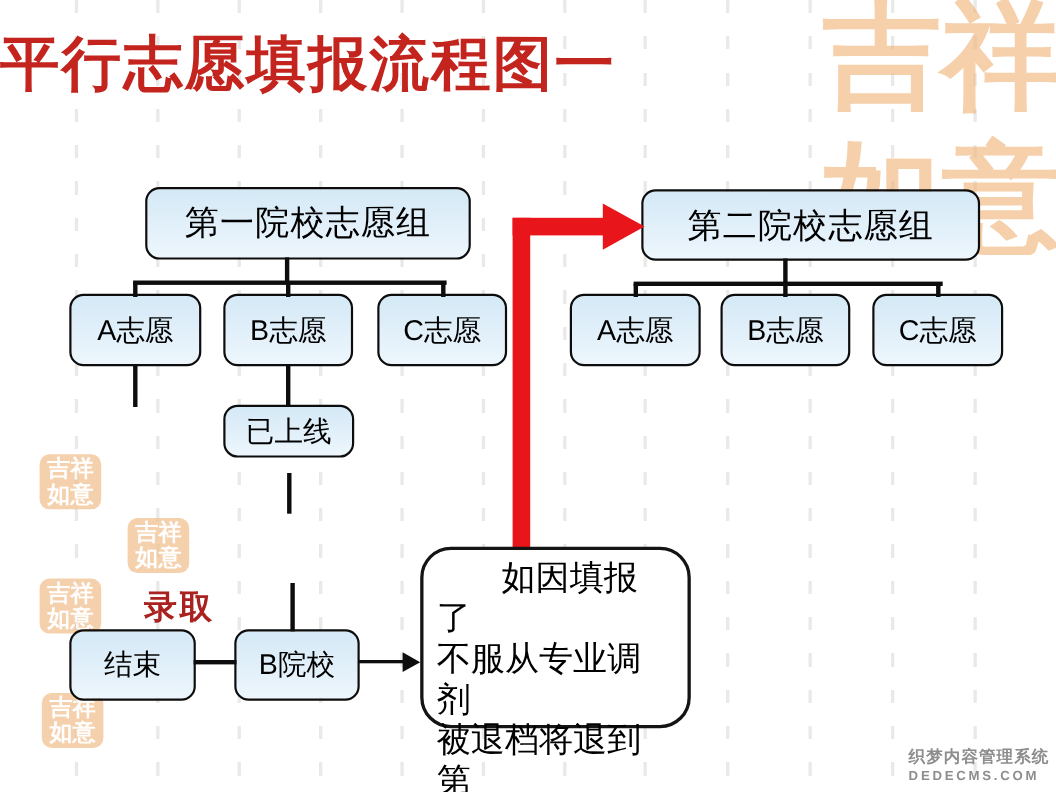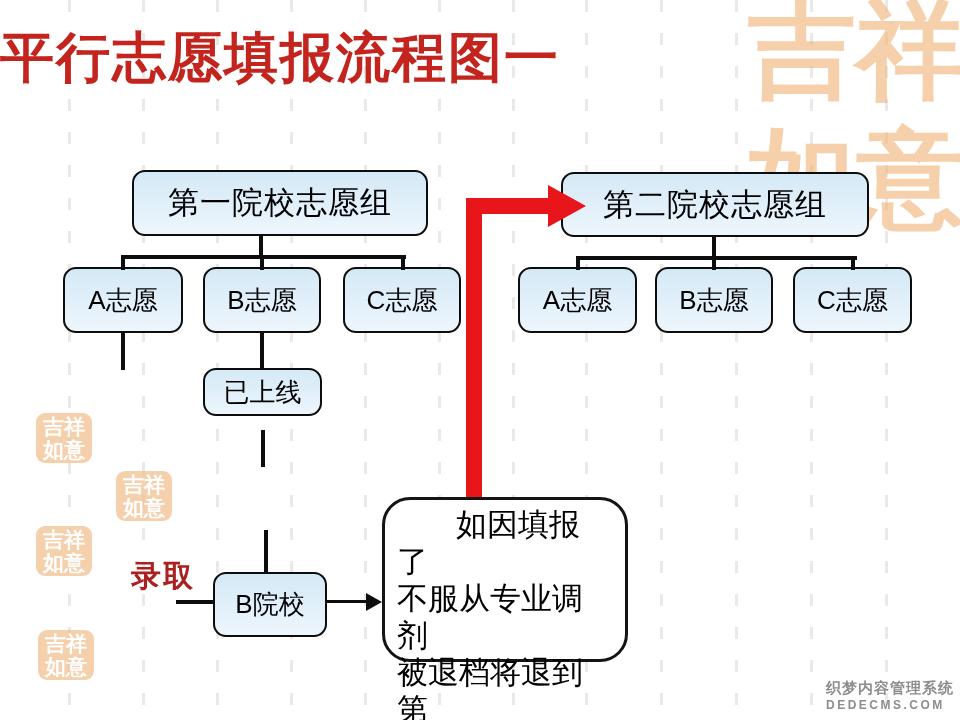--- a/index.html
+++ b/index.html
@@ -44,21 +44,21 @@
     border-left:16px solid #0d0d0d;
   }
   .red-bar{position:absolute;background:#e8151a;}
   .red-head{
     position:absolute;width:0;height:0;
     border-top:21px solid transparent;border-bottom:21px solid transparent;
     border-left:38px solid #e8151a;
   }
   .admit-label{
     position:absolute;left:131px;top:532px;
-    font-size:30px;font-weight:bold;color:#a92220;letter-spacing:2px;margin-top:24px;
+    font-size:30px;font-weight:bold;color:#a92220;letter-spacing:2px;
   }
   .note-bubble{
     position:absolute;left:382px;top:497px;width:246px;height:165px;
     box-sizing:border-box;background:#ffffff;border:3px solid #141414;border-radius:28px;
     padding:6px 28px 6px 12px;
   }
   .note-text{
     font-size:31px;line-height:37px;color:#000;
     white-space:pre-line;text-indent:1.9em;
   }
@@ -102,23 +102,24 @@
 
   <div class="box" style="left:63px;top:267px;width:120px;height:66px;">A志愿</div>
   <div class="box" style="left:203px;top:267px;width:118px;height:66px;">B志愿</div>
   <div class="box" style="left:343px;top:267px;width:118px;height:66px;">C志愿</div>
 
   <div class="box" style="left:203px;top:368px;width:119px;height:48px;">已上线</div>
 
 
   <div class="admit-label">录取</div>
 
+  <div class="box" style="left:63px;top:572px;width:115px;height:65px;">结束</div>
   <div class="box" style="left:213px;top:572px;width:114px;height:65px;">B院校</div>
 
-  <div class="box group" style="left:561px;top:172px;width:308px;height:65px;">第二院校志愿组</div>
+  <div class="box group" style="left:583px;top:172px;width:308px;height:65px;">第二院校志愿组</div>
 
   <div class="box" style="left:518px;top:267px;width:119px;height:66px;">A志愿</div>
   <div class="box" style="left:655px;top:267px;width:118px;height:66px;">B志愿</div>
   <div class="box" style="left:793px;top:267px;width:119px;height:66px;">C志愿</div>
 
   <div id="connectors">
       <div class="cline" style="left: 259px; top: 234px; width: 4px; height: 23px;"></div>
       <div class="cline" style="left: 121px; top: 255px; width: 285px; height: 4px;"></div>
       <div class="cline" style="left: 121px; top: 257px; width: 4px; height: 13px;"></div>
       <div class="cline" style="left: 260px; top: 257px; width: 4px; height: 13px;"></div>

